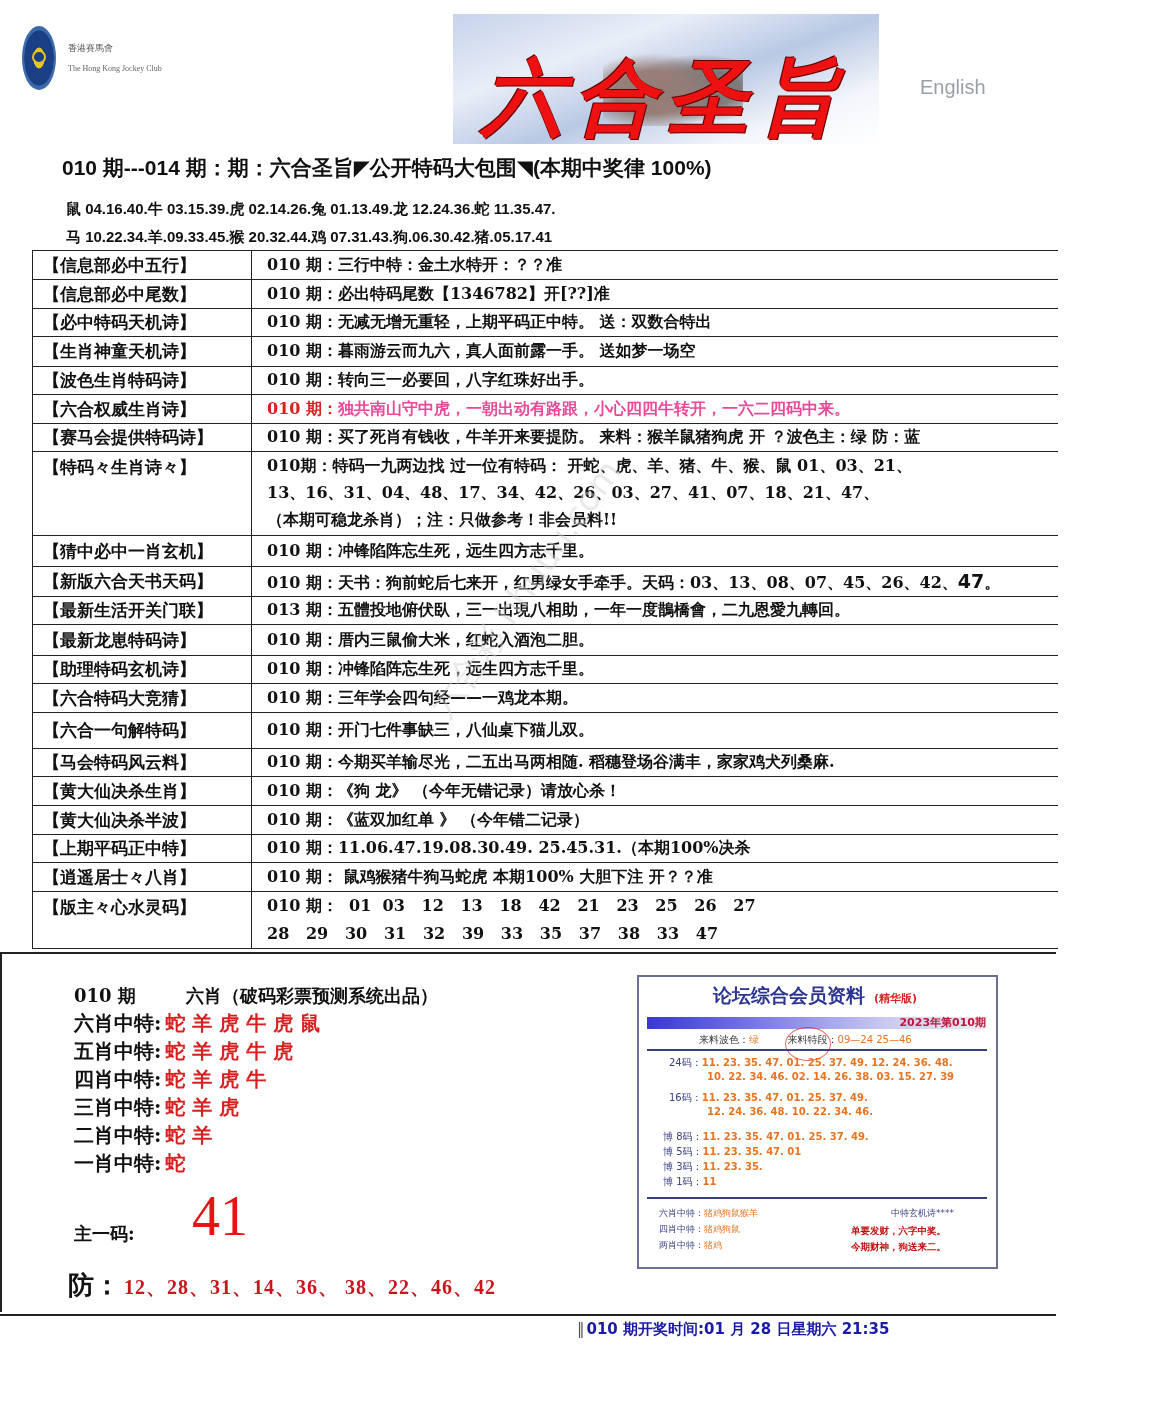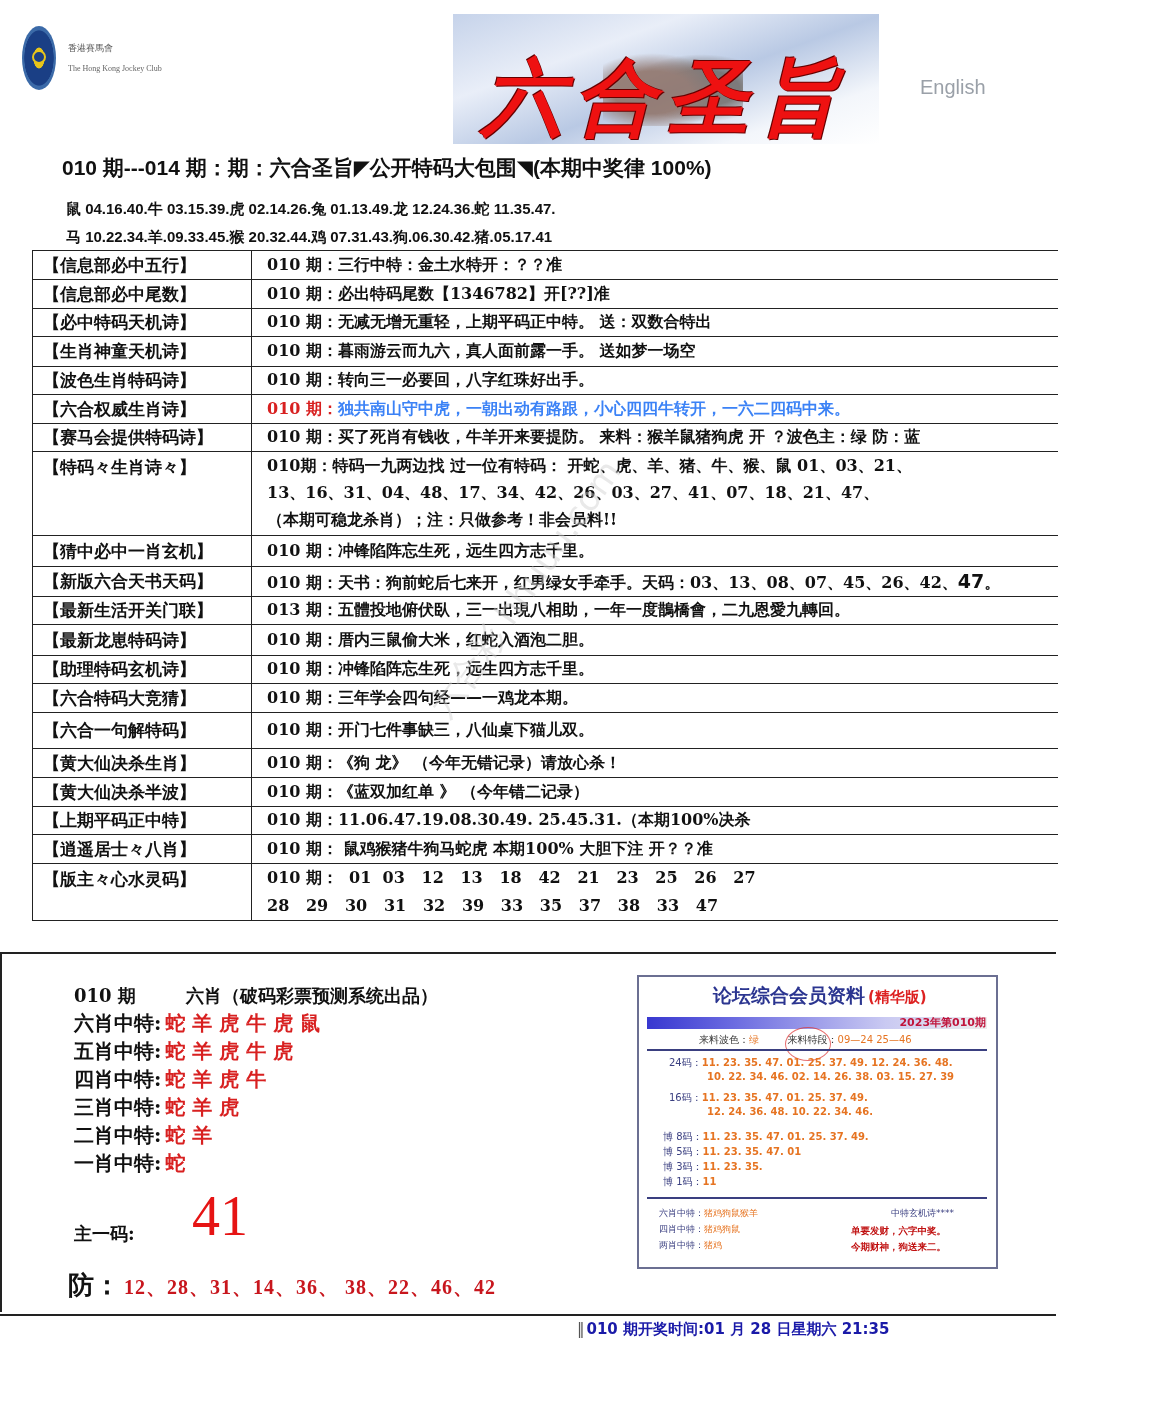--- a/index.html
+++ b/index.html
@@ -30,39 +30,39 @@
   .zodiac-line { left:66px; font-size:15px; font-weight:bold; font-family:"Liberation Sans","DejaVu Sans",sans-serif; }
 
   
   .tbl { position:absolute; left:32px; top:250px; width:1026px; border-collapse:collapse; }
   .tbl td { border-top:1.5px solid #222; padding:0; font-size:16px; vertical-align:middle; }
   .tbl td.lbl { width:208px; border-left:1.5px solid #222; border-right:1.5px solid #222;
     padding-left:10px; font-size:17px; font-weight:bold; white-space:nowrap; }
   .tbl td.val { padding-left:15px; font-weight:bold; white-space:nowrap; }
   .tbl tr.last td { border-bottom:1.5px solid #222; }
   .red { color:#d82020; }
-  .orange { color:#3b82f6; }
+  .orange { color:#ec4899; }
   .big47 { font-family:"DejaVu Sans",sans-serif; font-size:19px; }
 
   
   .box { left:0; top:952px; width:1056px; height:360px; border-top:2px solid #222; border-bottom:2px solid #222; }
   .box-left-border { left:0; top:952px; width:2px; height:360px; background:#222; }
   .six-title { left:74px; top:984px; font-size:18px; font-weight:bold; }
   .six-row { left:74px; font-size:20px; font-weight:bold;text-align:center; }
   .six-row .z { color:#d82020; margin-left:4px; }
   .main-lbl { left:74px; top:1222px; font-size:18px; font-weight:bold; }
   .main-num { left:192px; top:1184px; font-size:56px; color:#e61414; font-family:"Liberation Serif",serif; }
   .fang-lbl { left:68px; top:1268px; font-size:26px; font-weight:bold; }
   .fang-vals { left:124px; top:1274px; font-size:20px; color:#c8161d; font-weight:bold; font-family:"Liberation Serif",serif; letter-spacing:1px; }
 
   
   .card { left:637px; top:975px; width:357px; height:290px; border:2px solid #6b6f92; background:#fff;
     font-family:"DejaVu Sans",sans-serif; }
   .card-title { position:absolute; left:74px; top:6px; font-size:19px; font-weight:bold; color:#2b3590; }
-  .card-title small { color:#d22; font-size:15px; margin-left:3px; }
+  .card-title small { color:#d22; font-size:11px; margin-left:9px; }
   .card-bar { position:absolute; left:8px; top:40px; width:340px; height:12px;
     background:linear-gradient(90deg,#3838d0 0%,#6a6ae0 25%,#c9c9f2 70%,#eee 100%); }
   .card-year { position:absolute; right:10px; top:38px; font-size:11px; font-weight:bold; color:#c0143c; }
   .card-sub { position:absolute; left:60px; top:56px; font-size:10px; color:#333; }
   .card-sub .o { color:#e67422; }
   .stamp { position:absolute; left:146px; top:50px; width:44px; height:32px; border:1.5px solid #d33; border-radius:50%; opacity:.7; }
   .card-hr { position:absolute; left:8px; width:340px; height:1.5px; background:#3a3f80; }
   .card-row { position:absolute; font-size:10px; color:#3a3f80; white-space:nowrap; }
   .card-row .o { color:#e67422;font-weight:bold; }
   .card-foot { position:absolute; font-size:9px; color:#3a3f80; }
@@ -154,20 +154,24 @@
     <td class="val">010 期：冲锋陷阵忘生死，远生四方志千里。</td>
   </tr>
   <tr style="height:29px">
     <td class="lbl">【六合特码大竞猜】</td>
     <td class="val">010 期：三年学会四句经——一鸡龙本期。</td>
   </tr>
   <tr style="height:36px">
     <td class="lbl">【六合一句解特码】</td>
     <td class="val">010 期：开门七件事缺三，八仙桌下猫儿双。</td>
   </tr>
+  <tr style="height:28px">
+    <td class="lbl">【马会特码风云料】</td>
+    <td class="val">010 期：今期买羊输尽光，二五出马两相随. 稻穗登场谷满丰，家家鸡犬列桑麻.</td>
+  </tr>
   <tr style="height:29px">
     <td class="lbl">【黄大仙决杀生肖】</td>
     <td class="val">010 期：《狗 龙》      （今年无错记录）请放心杀！</td>
   </tr>
   <tr style="height:29px">
     <td class="lbl">【黄大仙决杀半波】</td>
     <td class="val">010 期：《蓝双加红单 》       （今年错二记录）</td>
   </tr>
   <tr style="height:28px">
     <td class="lbl">【上期平码正中特】</td>

